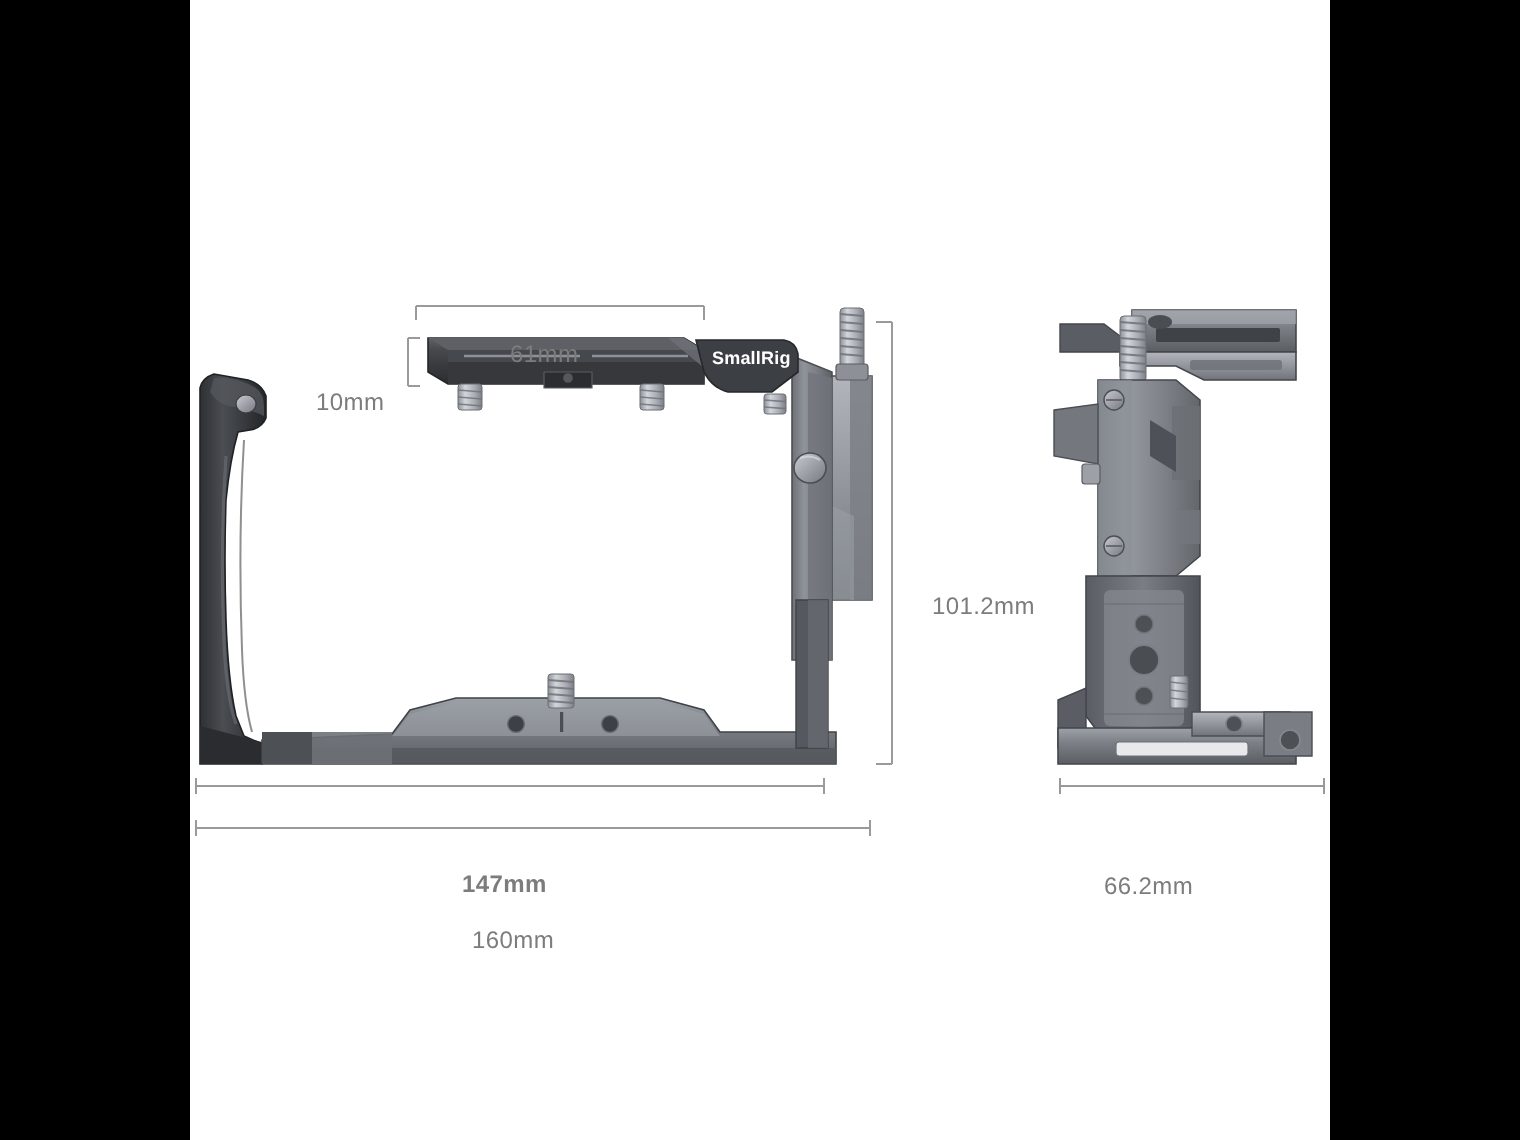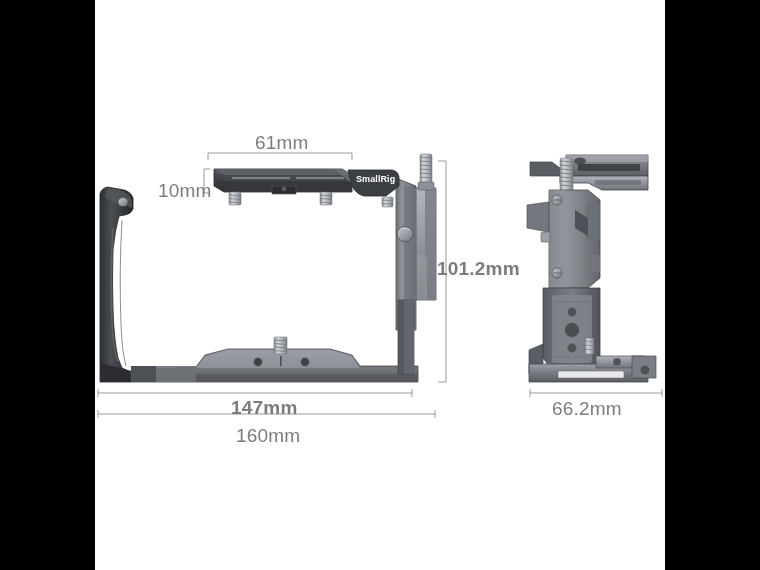--- a/index.html
+++ b/index.html
@@ -33,24 +33,25 @@
     width: 95px;
     height: 570px;
     background: #000000;
   }
   .letterbox.left { left: 0; }
   .letterbox.right { left: 665px; width: 95px; }
 
   .dimlabel {
     position: absolute;
     color: #7c7c7c;
-    font-size: 19px;
+    font-size: 12px;
     letter-spacing: 0.2px;
     white-space: nowrap;
     font-family: "Liberation Sans", sans-serif;
+    margin-top: 38px;
   }
 
   svg.draw {
     position: absolute;
     left: 0;
     top: 0;
     width: 760px;
     height: 570px;
     overflow: visible;
   }
@@ -334,23 +335,23 @@
       <g>
         <line x1="530" y1="393" x2="662" y2="393"></line>
         <line x1="530" y1="389" x2="530" y2="397"></line>
         <line x1="662" y1="389" x2="662" y2="397"></line>
       </g>
     </g>
   </svg>
 
   <div class="dimlabel" style="left:255px; top:132px;">61mm</div>
 
-  <div class="dimlabel" style="left:158px; top:180px;">10mm</div>
-
-  <div class="dimlabel" style="left:437px; top:258px;font-weight:bold;">101.2mm</div>
+  <div class="dimlabel" style="left:158px; top:156px;">10mm</div>
+
+  <div class="dimlabel" style="left:466px; top:258px;">101.2mm</div>
 
   <div class="dimlabel" style="left:231px; top:397px;font-weight:bold;">147mm</div>
 
   <div class="dimlabel" style="left:236px; top:425px;">160mm</div>
 
   <div class="dimlabel" style="left:552px; top:398px;">66.2mm</div>
 
 </div>
 
 </body></html>

